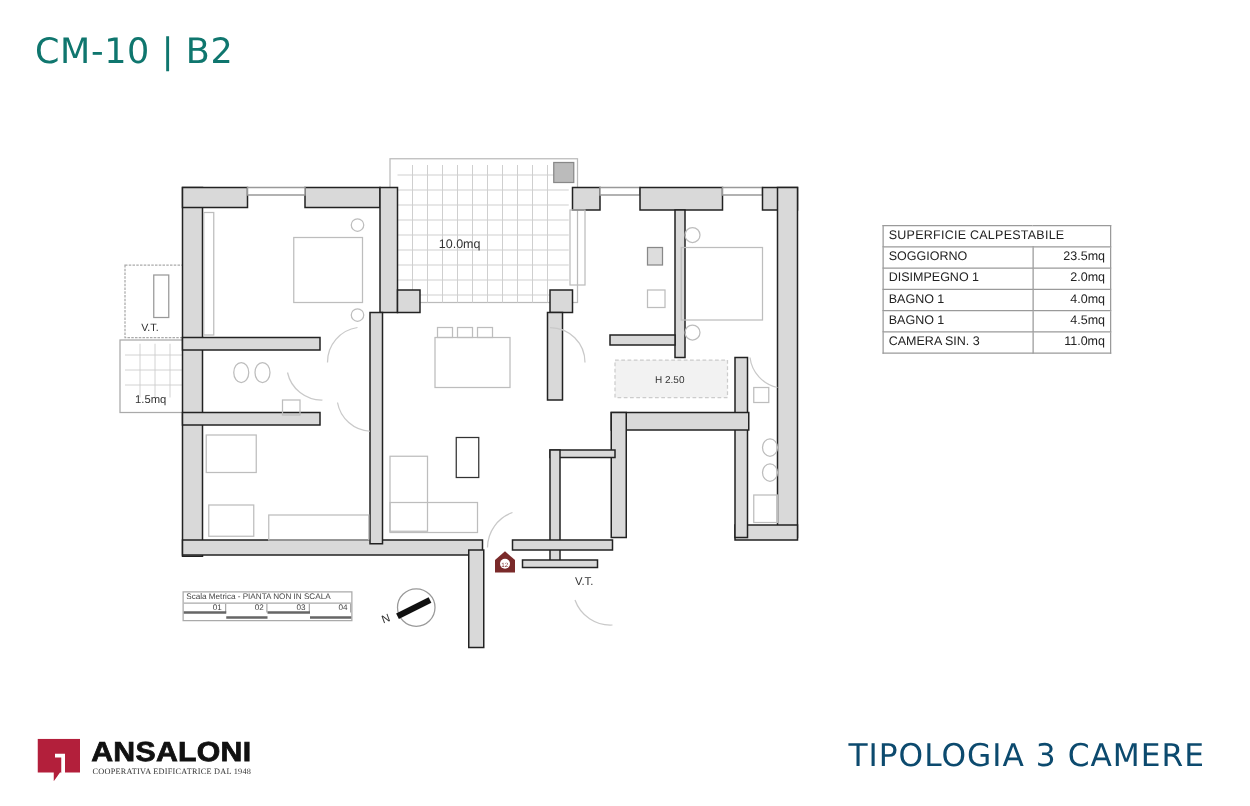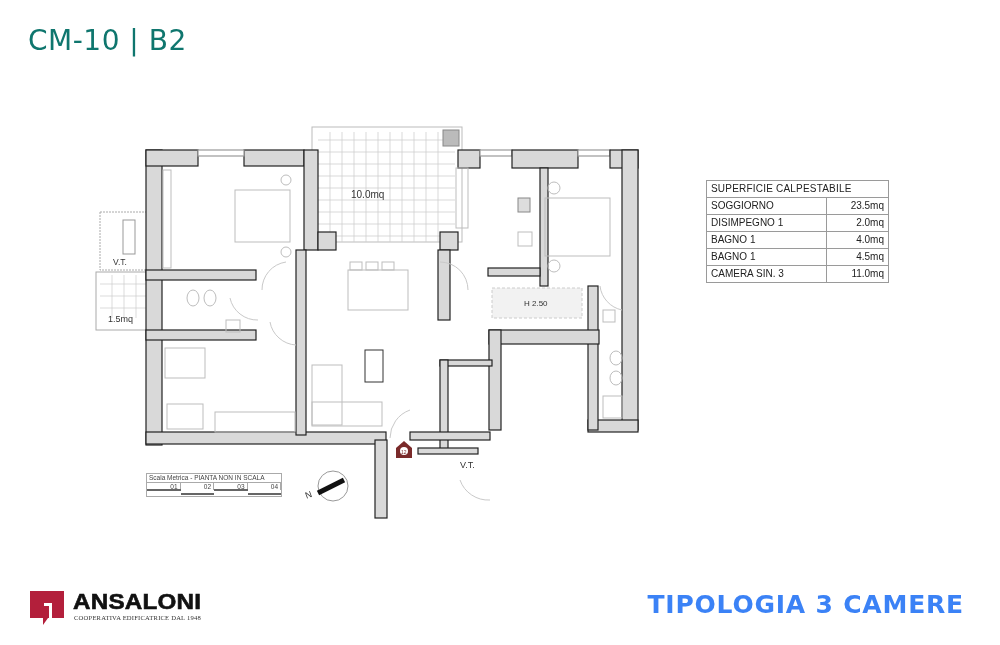--- a/index.html
+++ b/index.html
@@ -1,18 +1,18 @@
 <!DOCTYPE html>
 <html><head>
 <meta charset="utf-8">
 <style>
   html, body { margin:0; padding:0; background:#ffffff; }
   body { width:1000px; height:645px; position:relative; overflow:hidden; font-family:"DejaVu Sans", sans-serif; color:#111; }
   .title { position:absolute; left:28px; top:24px; font-size:28px; font-weight:500; letter-spacing:0.5px; color:#0f766e; }
-  .subtitle { position:absolute; right:36px; top:590px; font-size:25px; font-weight:700; letter-spacing:0.8px; color:#3b82f6;margin-left:12px; }
+  .subtitle { position:absolute; right:36px; top:590px; font-size:25px; font-weight:400; letter-spacing:0.8px; color:#0c4a6e;margin-left:12px; }
   .plan { position:absolute; left:0; top:0; width:1000px; height:645px; }
   .area-table { position:absolute; left:706px; top:150px; width:183px; border-collapse:collapse; font-family:"Liberation Sans", sans-serif; font-size:10px; color:#222;margin-top:30px; }
   .area-table td, .area-table th { border:1px solid #9a9a9a; padding:0 4px; height:16px; line-height:16px; }
   .area-table th { text-align:left; font-weight:normal; letter-spacing:0.2px; }
   .area-table td.val { text-align:right; }
   .logo { position:absolute; left:30px; top:589px; width:170px; height:40px; }
   .logo-mark { position:absolute; left:0; top:2px; width:34px; height:34px; }
   .logo-name { position:absolute; left:43px; top:0; font-family:"Liberation Sans", sans-serif; font-weight:900; font-size:22px; letter-spacing:0.2px; color:#111; transform:scaleX(1.1); transform-origin:left; -webkit-text-stroke:0.6px #111; }
   .logo-tag { position:absolute; left:44px; top:25px; font-family:"Liberation Serif", serif; font-size:6.6px; letter-spacing:0.2px; color:#333; white-space:nowrap; }
   .scale { position:absolute; left:146px; top:473px; width:134px; height:22px; font-family:"Liberation Sans", sans-serif; font-size:6.5px; color:#444; border:1px solid #aaa; }

